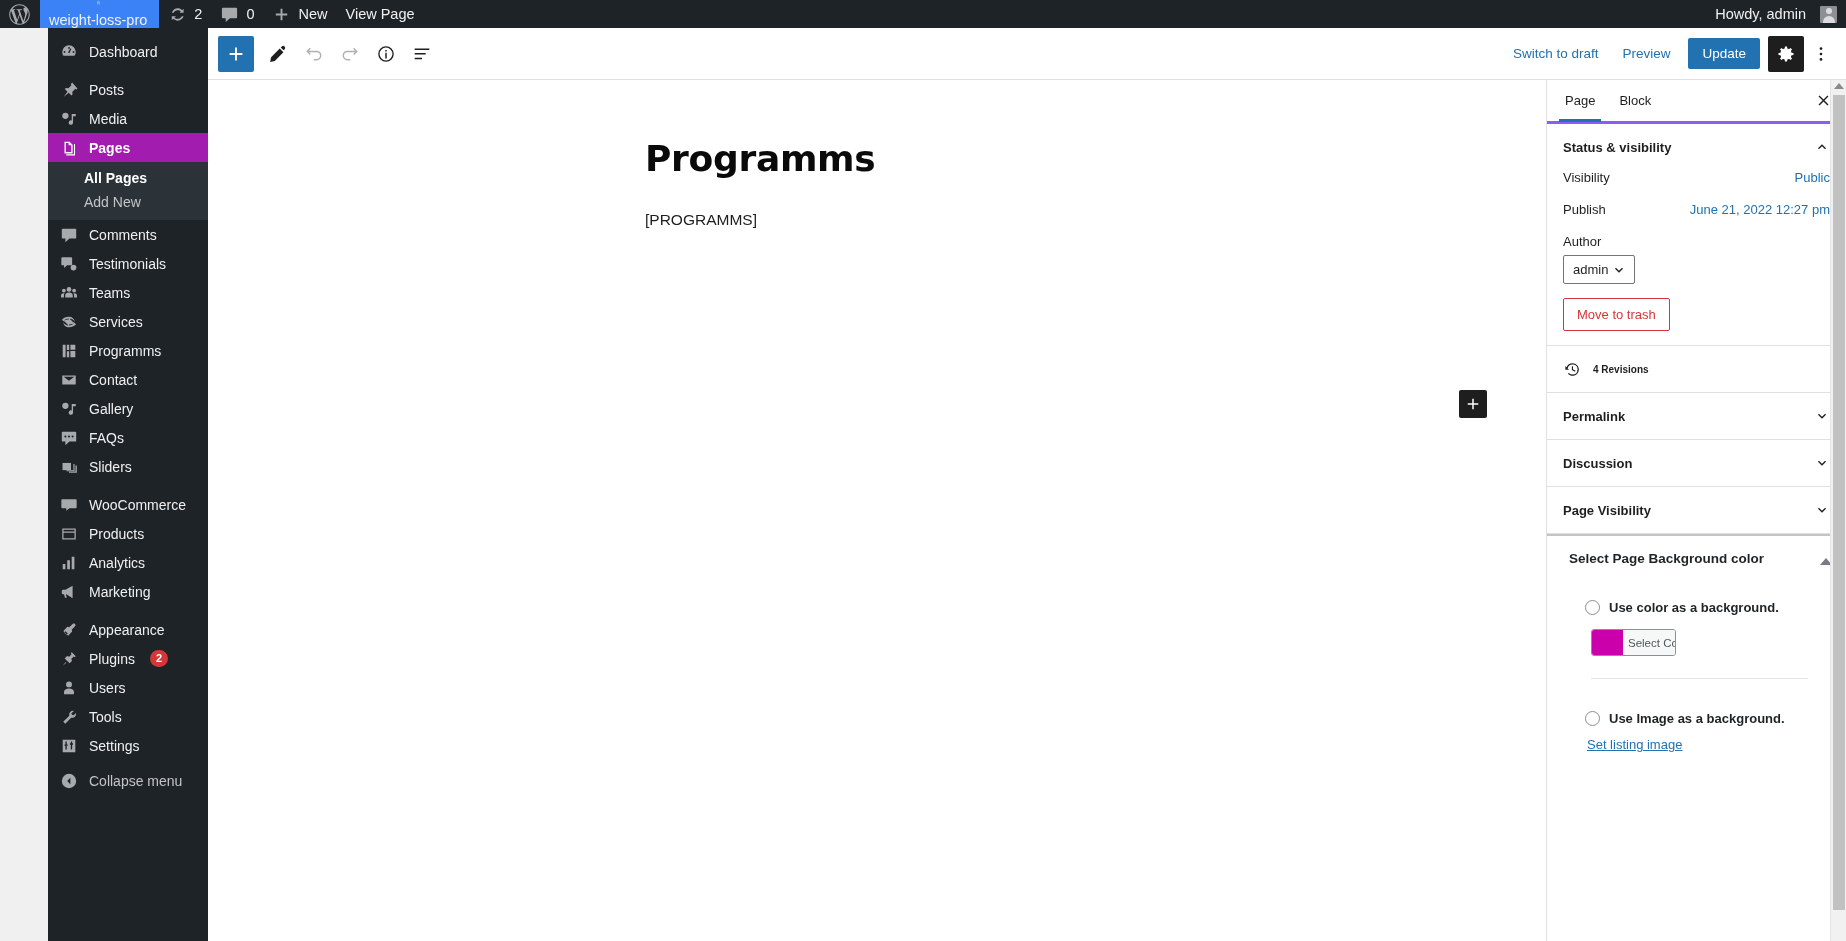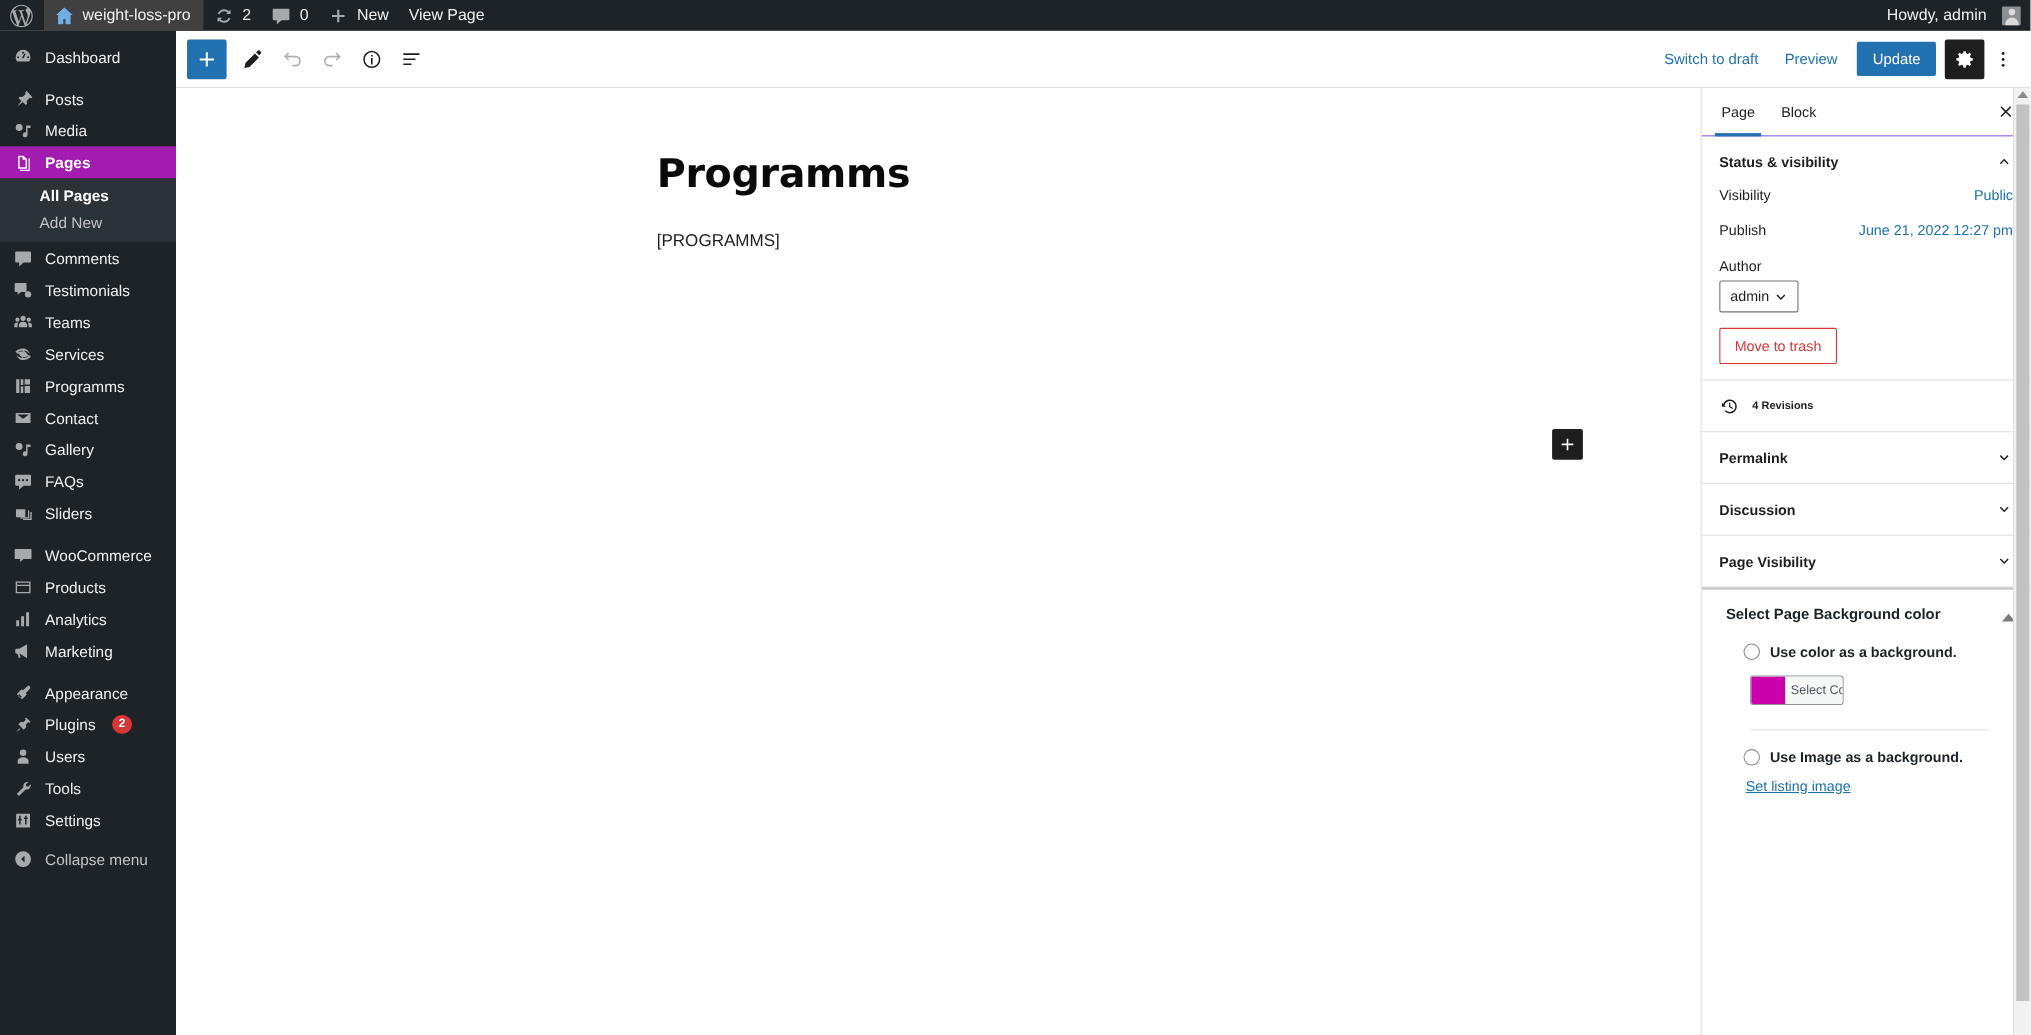--- a/index.html
+++ b/index.html
@@ -15,40 +15,40 @@
     height: 28px; background: #1d2327; color: #f0f0f1;
     display: flex; align-items: stretch; flex: 0 0 28px;
     font-size: 14.5px; position: relative; z-index: 50;
   }
   .ab-item {
     display: flex; align-items: center; gap: 7px;
     padding: 0 9px; color: #f0f0f1; white-space: nowrap;
     height: 28px; cursor: pointer;
   }
   .ab-item.logo { padding: 0 10px 0 9px; }
-  .ab-item.site { background: #404040; padding-right: 12px; }
+  .ab-item.site { background: #3b82f6; padding-right: 12px; flex-direction: column; }
   .ab-spacer { flex: 1 1 auto; }
   .ab-count { font-size: 14.5px; color: #f0f0f1; }
   .ab-svg { width: 19px; height: 19px; fill: #a7aaad; display: block; }
   .ab-svg.wp { width: 21px; height: 21px; fill: #a7aaad; }
   .ab-avatar {
     width: 17px; height: 17px; background: #8c8f94; margin-left: 7px;
     display: inline-block; position: relative; overflow: hidden; border-radius: 1px;
   }
   .ab-avatar::before {
     content: ""; position: absolute; width: 6px; height: 6px; border-radius: 50%;
     background: #dcdcde; left: 5.5px; top: 2.5px;
   }
   .ab-avatar::after {
     content: ""; position: absolute; width: 12px; height: 8px; border-radius: 6px 6px 0 0;
     background: #dcdcde; left: 2.5px; top: 10px;
   }
 
   
-  #shell { display: flex; flex: 1 1 auto; min-height: 0; }
+  #shell { display: flex; flex: 1 1 auto; min-height: 0; padding-left: 48px; }
 
   
   #adminmenu {
     width: 160px; flex: 0 0 160px; background: #1d2327; color: #f0f0f1;
     overflow: hidden; position: relative; z-index: 20;
   }
   .menu-item {
     display: flex; align-items: center; gap: 10px;
     height: 29px; padding: 0 0 0 11px; color: #f0f0f1;
     font-size: 14px; cursor: pointer; position: relative;
@@ -135,21 +135,21 @@
 
   
   #settings {
     width: 300px; flex: 0 0 300px; background: #fff;
     border-left: 1px solid #e0e0e0; display: flex; flex-direction: column;
     position: relative; min-height: 0;
   }
   #settings-scroll { flex: 1 1 auto; overflow: hidden; position: relative; }
   .sb-tabs {
     height: 44px; display: flex; align-items: stretch;
-    border-bottom: 1px solid #8b5cf6; padding: 0 8px 0 6px;
+    border-bottom: 3px solid #8b5cf6; padding: 0 8px 0 6px;
   }
   .sb-tab {
     padding: 0 12px; display: flex; align-items: center; font-size: 13px;
     color: #1e1e1e; cursor: pointer; position: relative; font-weight: 500;
   }
   .sb-tab.active::after {
     content: ""; position: absolute; left: 6px; right: 6px; bottom: -1px;
     height: 3px; background: #2271b1;
   }
   .sb-close { margin-left: auto; display: flex; align-items: center; padding: 0 6px; cursor: pointer; }
@@ -197,21 +197,21 @@
   .metabox { border-top: 2px solid #c3c4c7; padding: 14px 16px 10px 22px; position: relative; }
   .metabox-title {
     font-size: 13.5px; font-weight: 700; color: #1d2327; line-height: 1.35;
     width: 200px;
   }
   .metabox-toggle {
     position: absolute; right: 14px; top: 22px; cursor: pointer;
     width: 0; height: 0; border-left: 6px solid transparent;
     border-right: 6px solid transparent; border-bottom: 7px solid #787c82;
   }
-  .mb-opt { display: flex; align-items: center; gap: 9px; padding-left: 16px; margin-top: 17px; }
+  .mb-opt { display: flex; align-items: center; gap: 9px; padding-left: 16px; margin-top: 32px; }
   .radio {
     width: 15px; height: 15px; border: 1px solid #8c8f94; border-radius: 50%;
     background: #fff; flex: 0 0 15px; cursor: pointer;
   }
   .mb-opt label { font-size: 13px; font-weight: 700; color: #1d2327; cursor: pointer; }
   .color-ctl {
     display: flex; margin: 14px 0 0 22px; border: 1px solid #8c8f94;
     border-radius: 3px; width: 85px; overflow: hidden; cursor: pointer;
   }
   .color-swatch { width: 31px; height: 25px; flex: 0 0 31px; }

